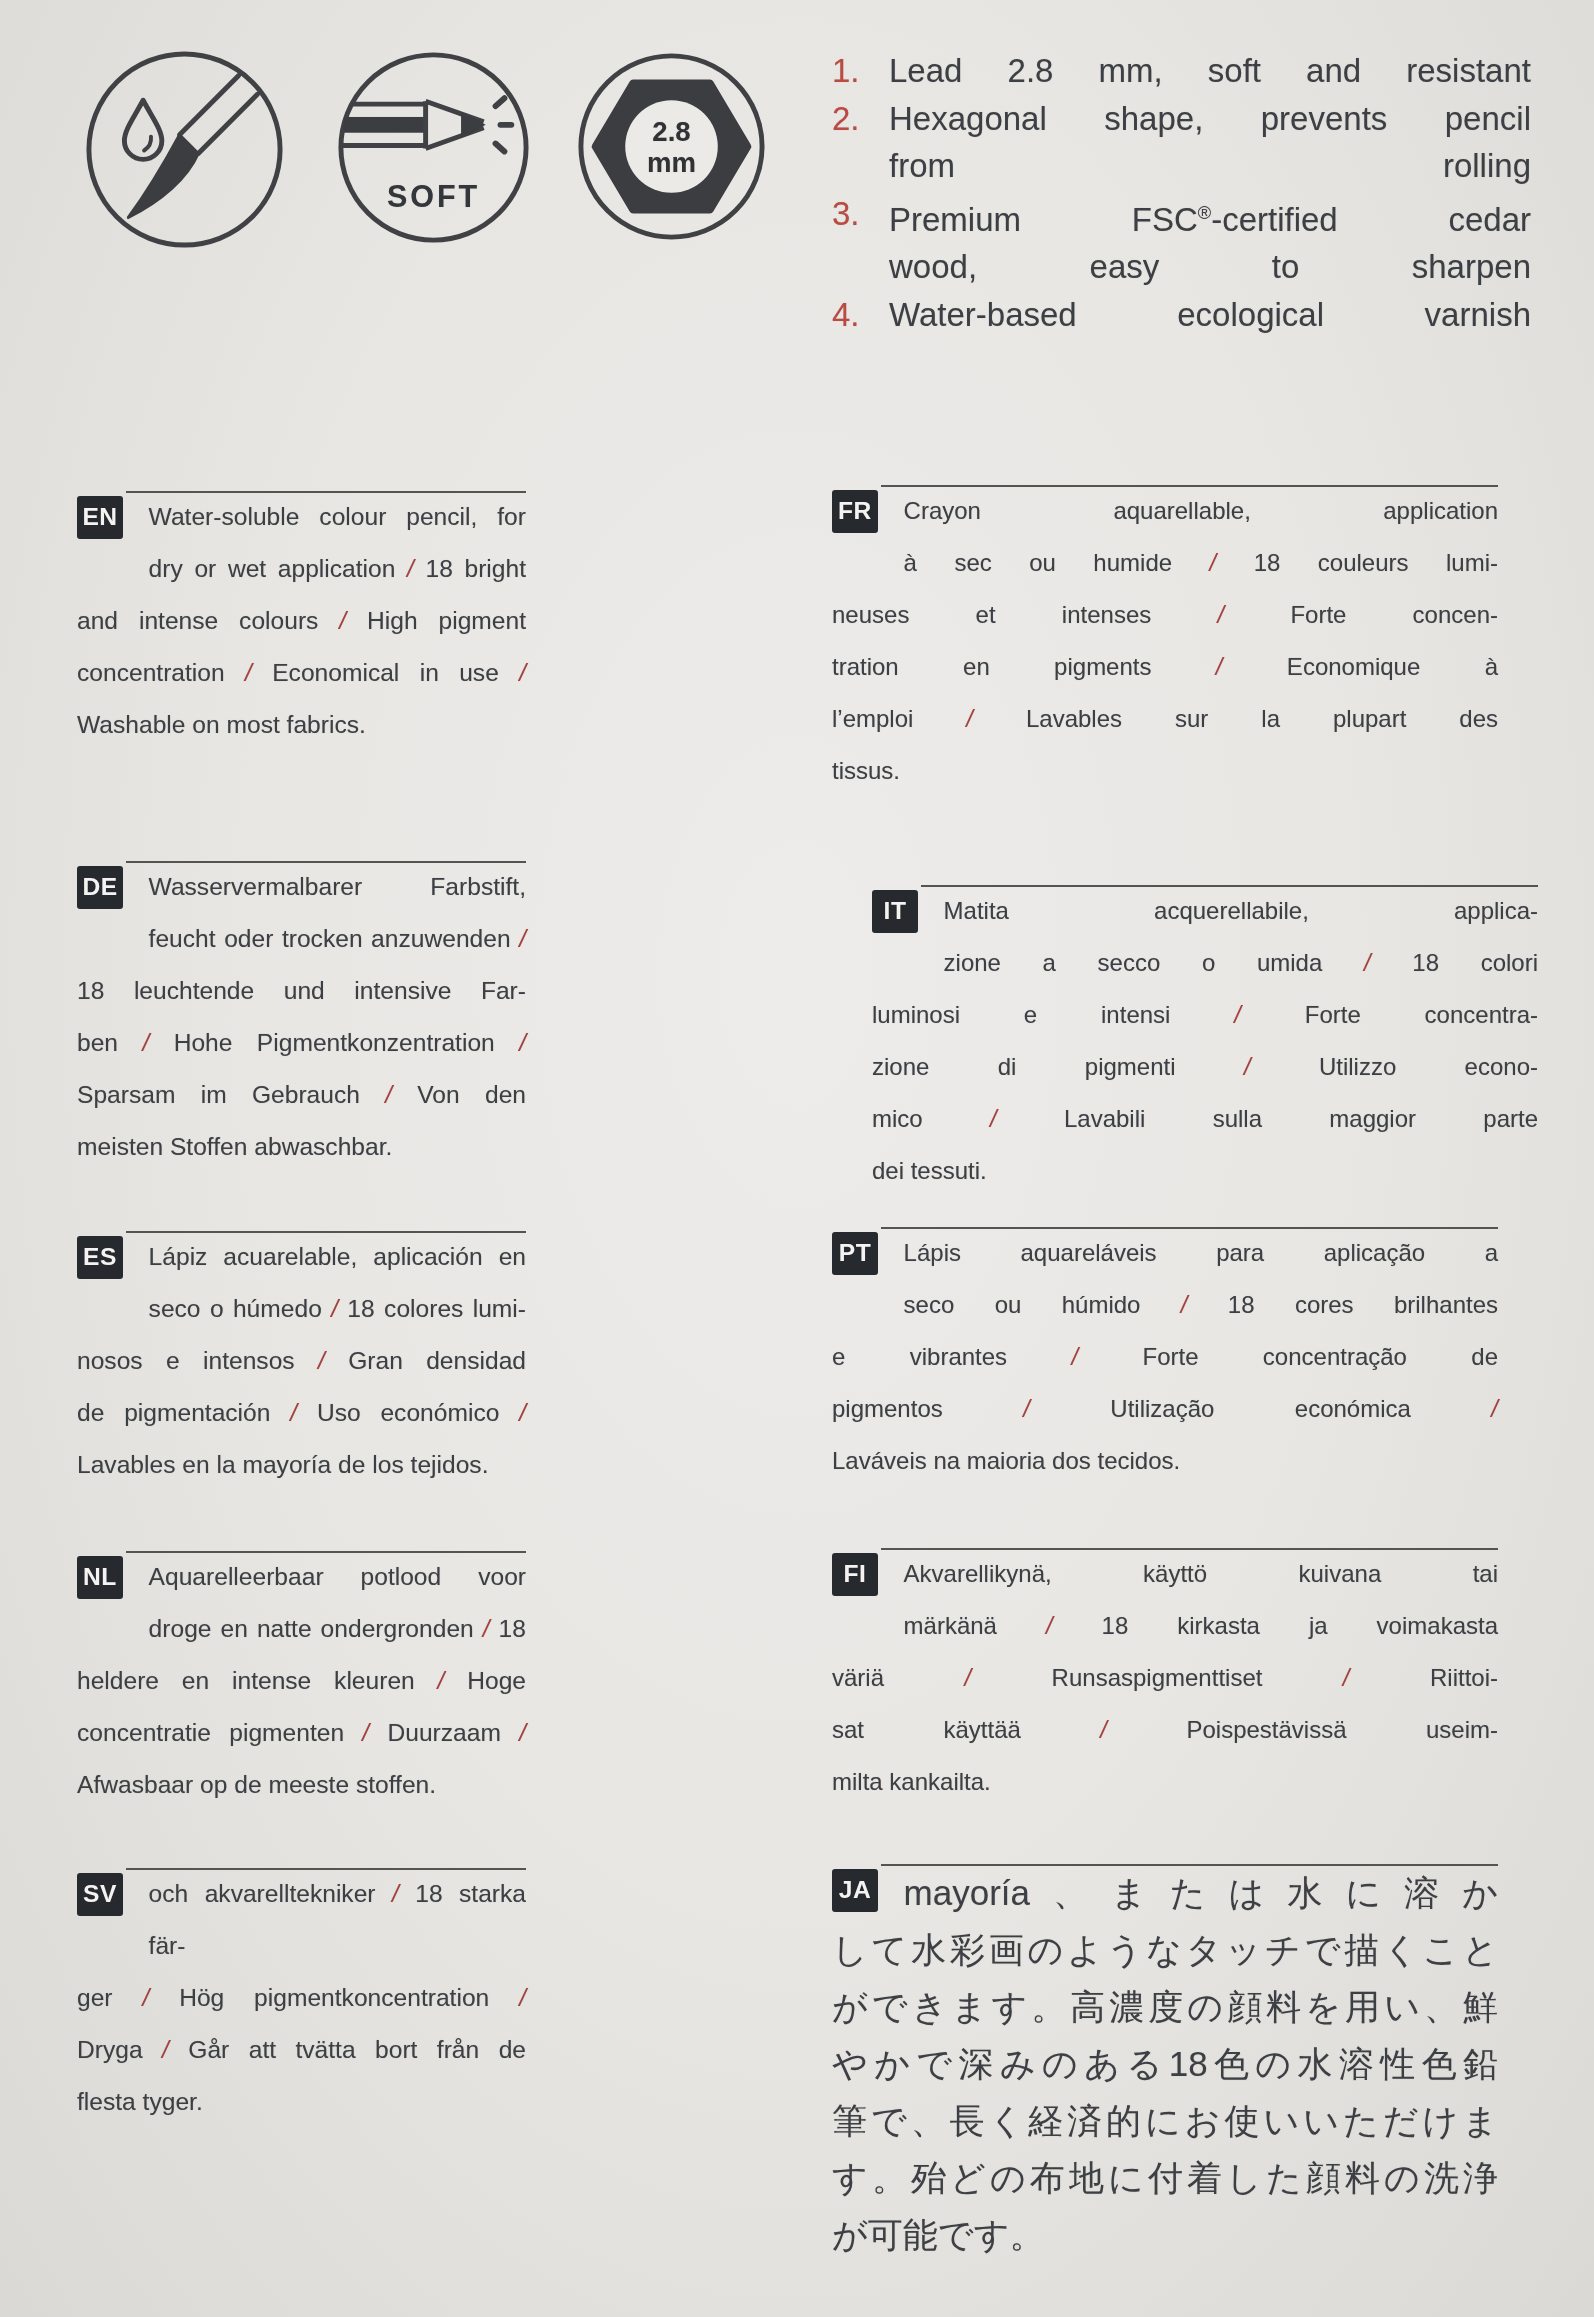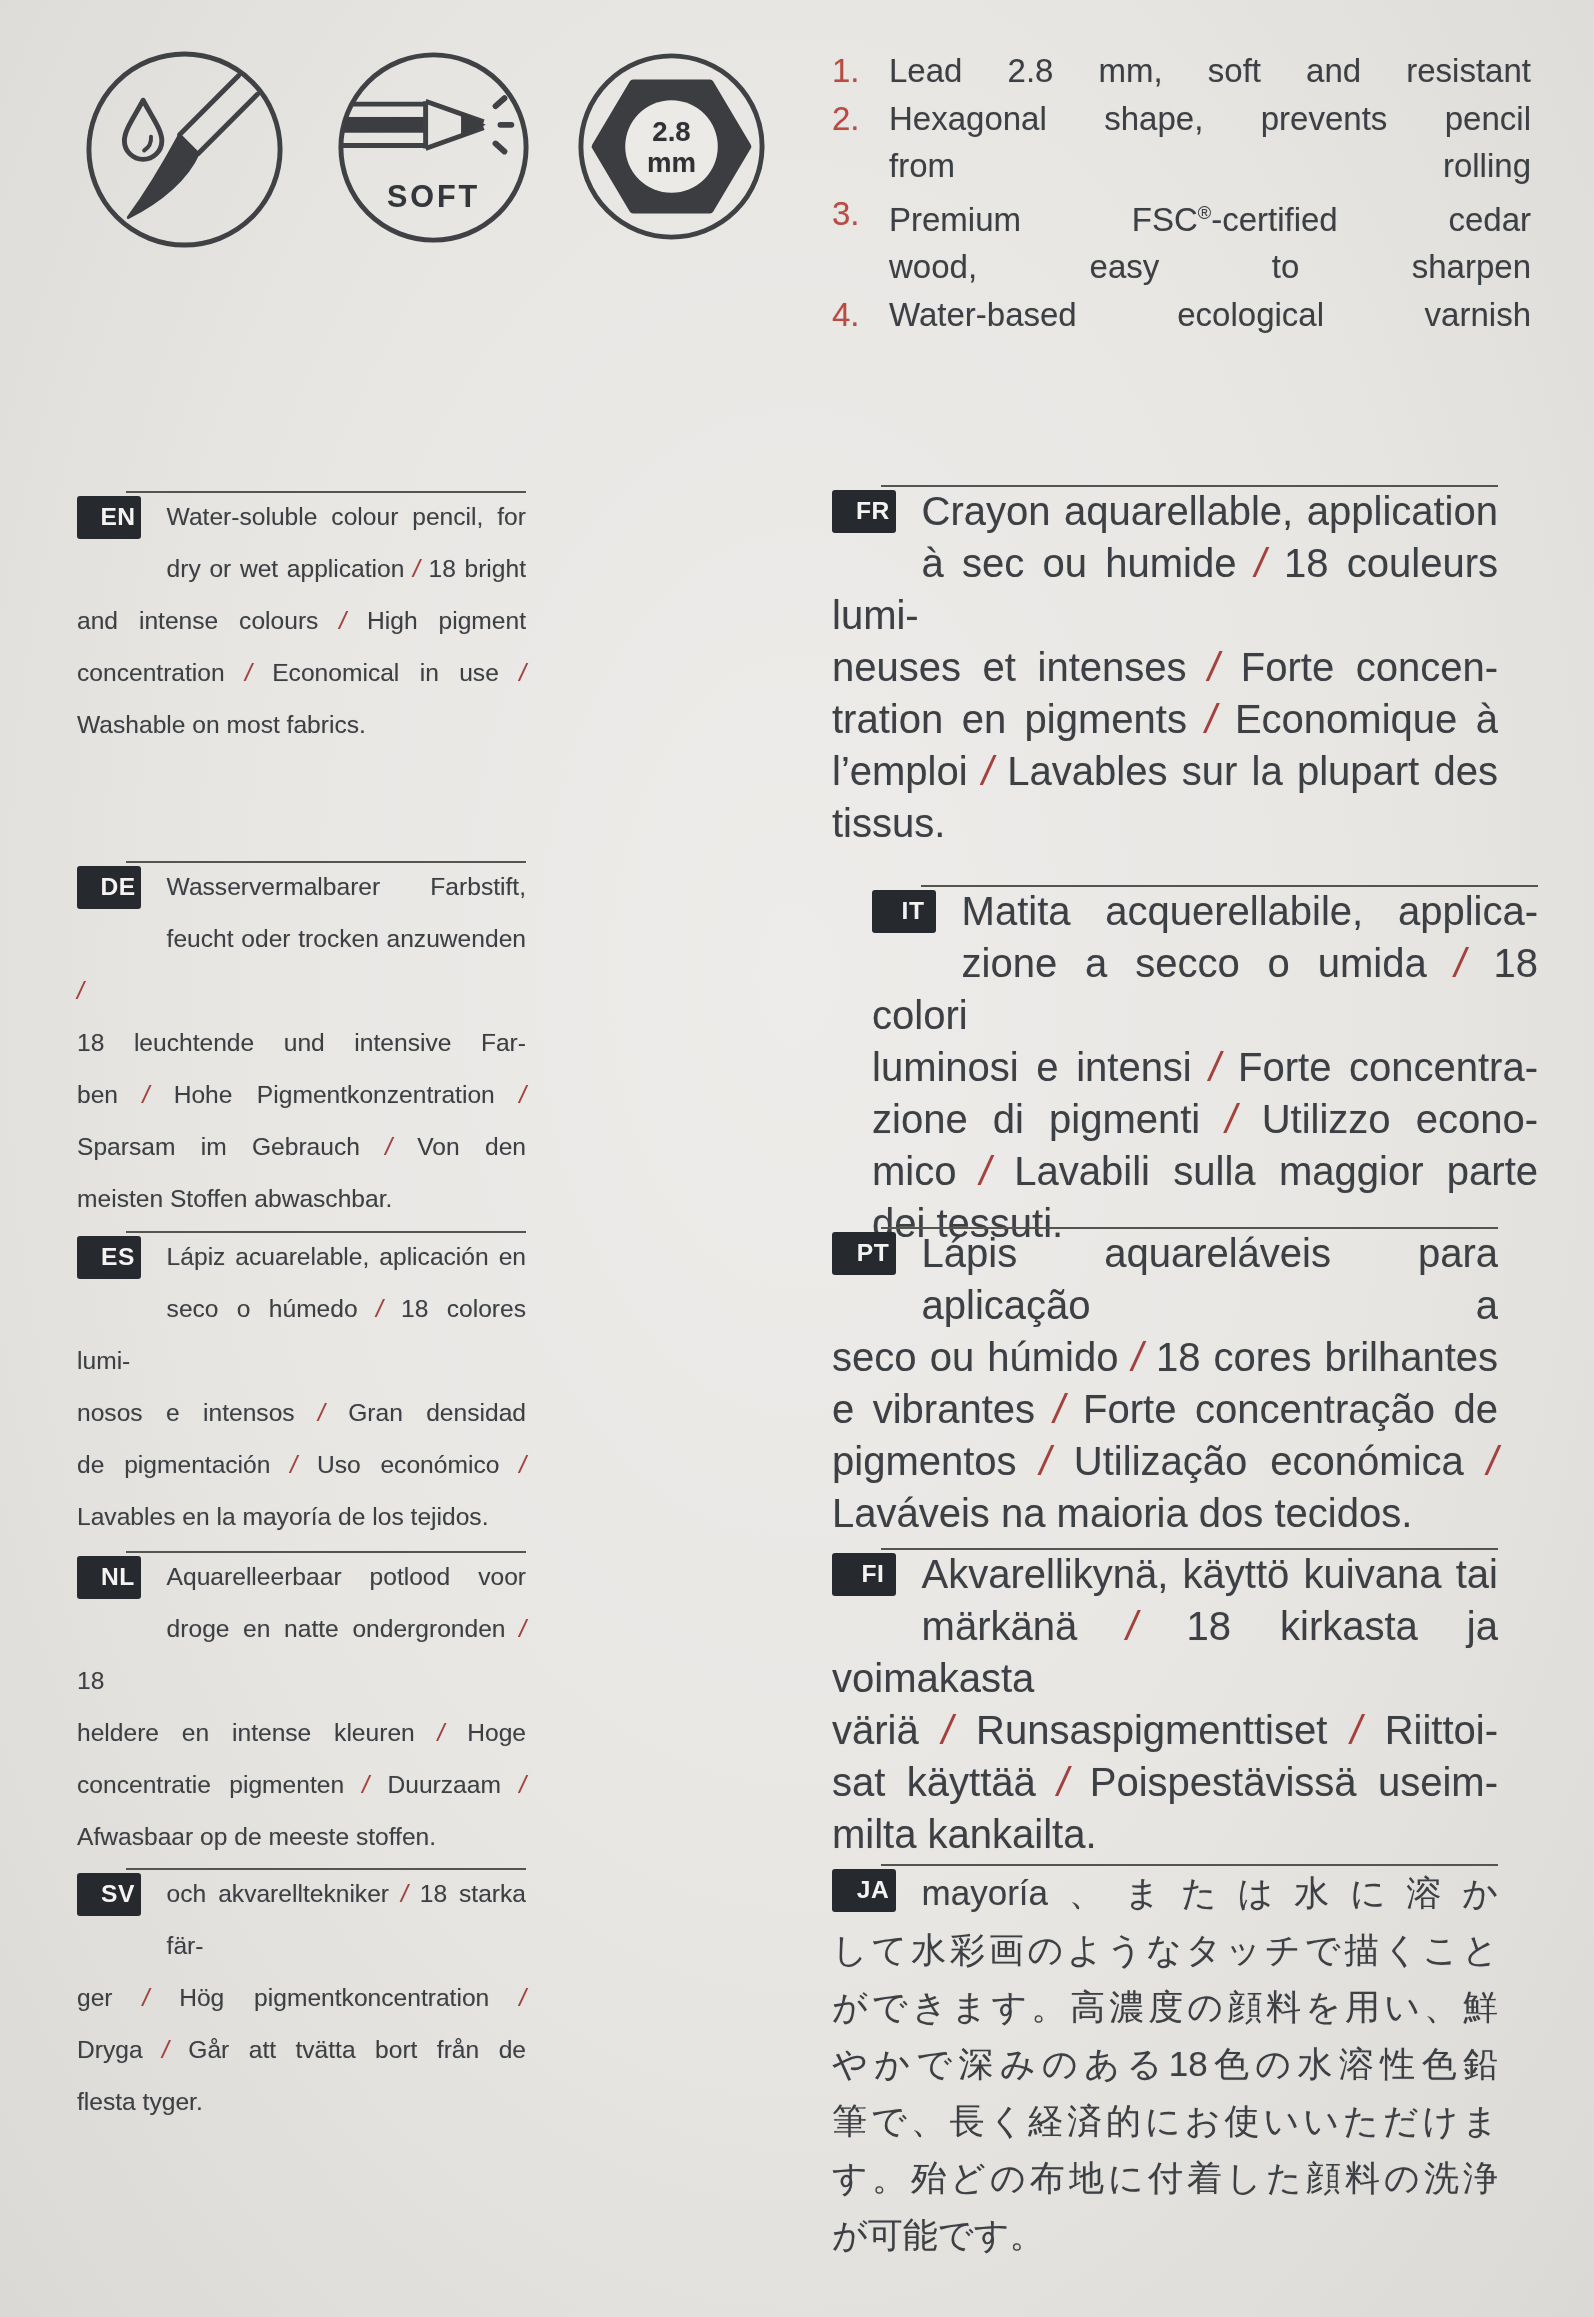--- a/index.html
+++ b/index.html
@@ -27,24 +27,23 @@
   .badge {
     float:left;
     width:46px; height:43px;
     margin:4.9px 25.6px 5.9px 0;
     background:#26292e;
     color:#f4f3f1;
     font-weight:bold; font-size:24.6px;
     display:flex; align-items:center; justify-content:center;
     border-radius:3px;
     letter-spacing:0.5px;
-    padding-left:18px;
   }
   .body { font-size:24.6px; line-height:52px; }
-  .col-right .body { font-size:40px; }
+  .col-right .body { font-size:24px; }
   .ln { text-align:justify; text-align-last:justify; }
   .body .ln:last-child { text-align-last:left; }
   .slash { color:#a6403c; font-style:italic; font-weight:500; }
   sup { font-size:.55em; vertical-align:super; }
   .lang-ja .body { font-size:35px; line-height:57px; }
   .page * { text-shadow:0 0 1px rgba(70,70,70,.25); }
   svg * { text-shadow:none; }
 </style>
 </head>
 <body>

